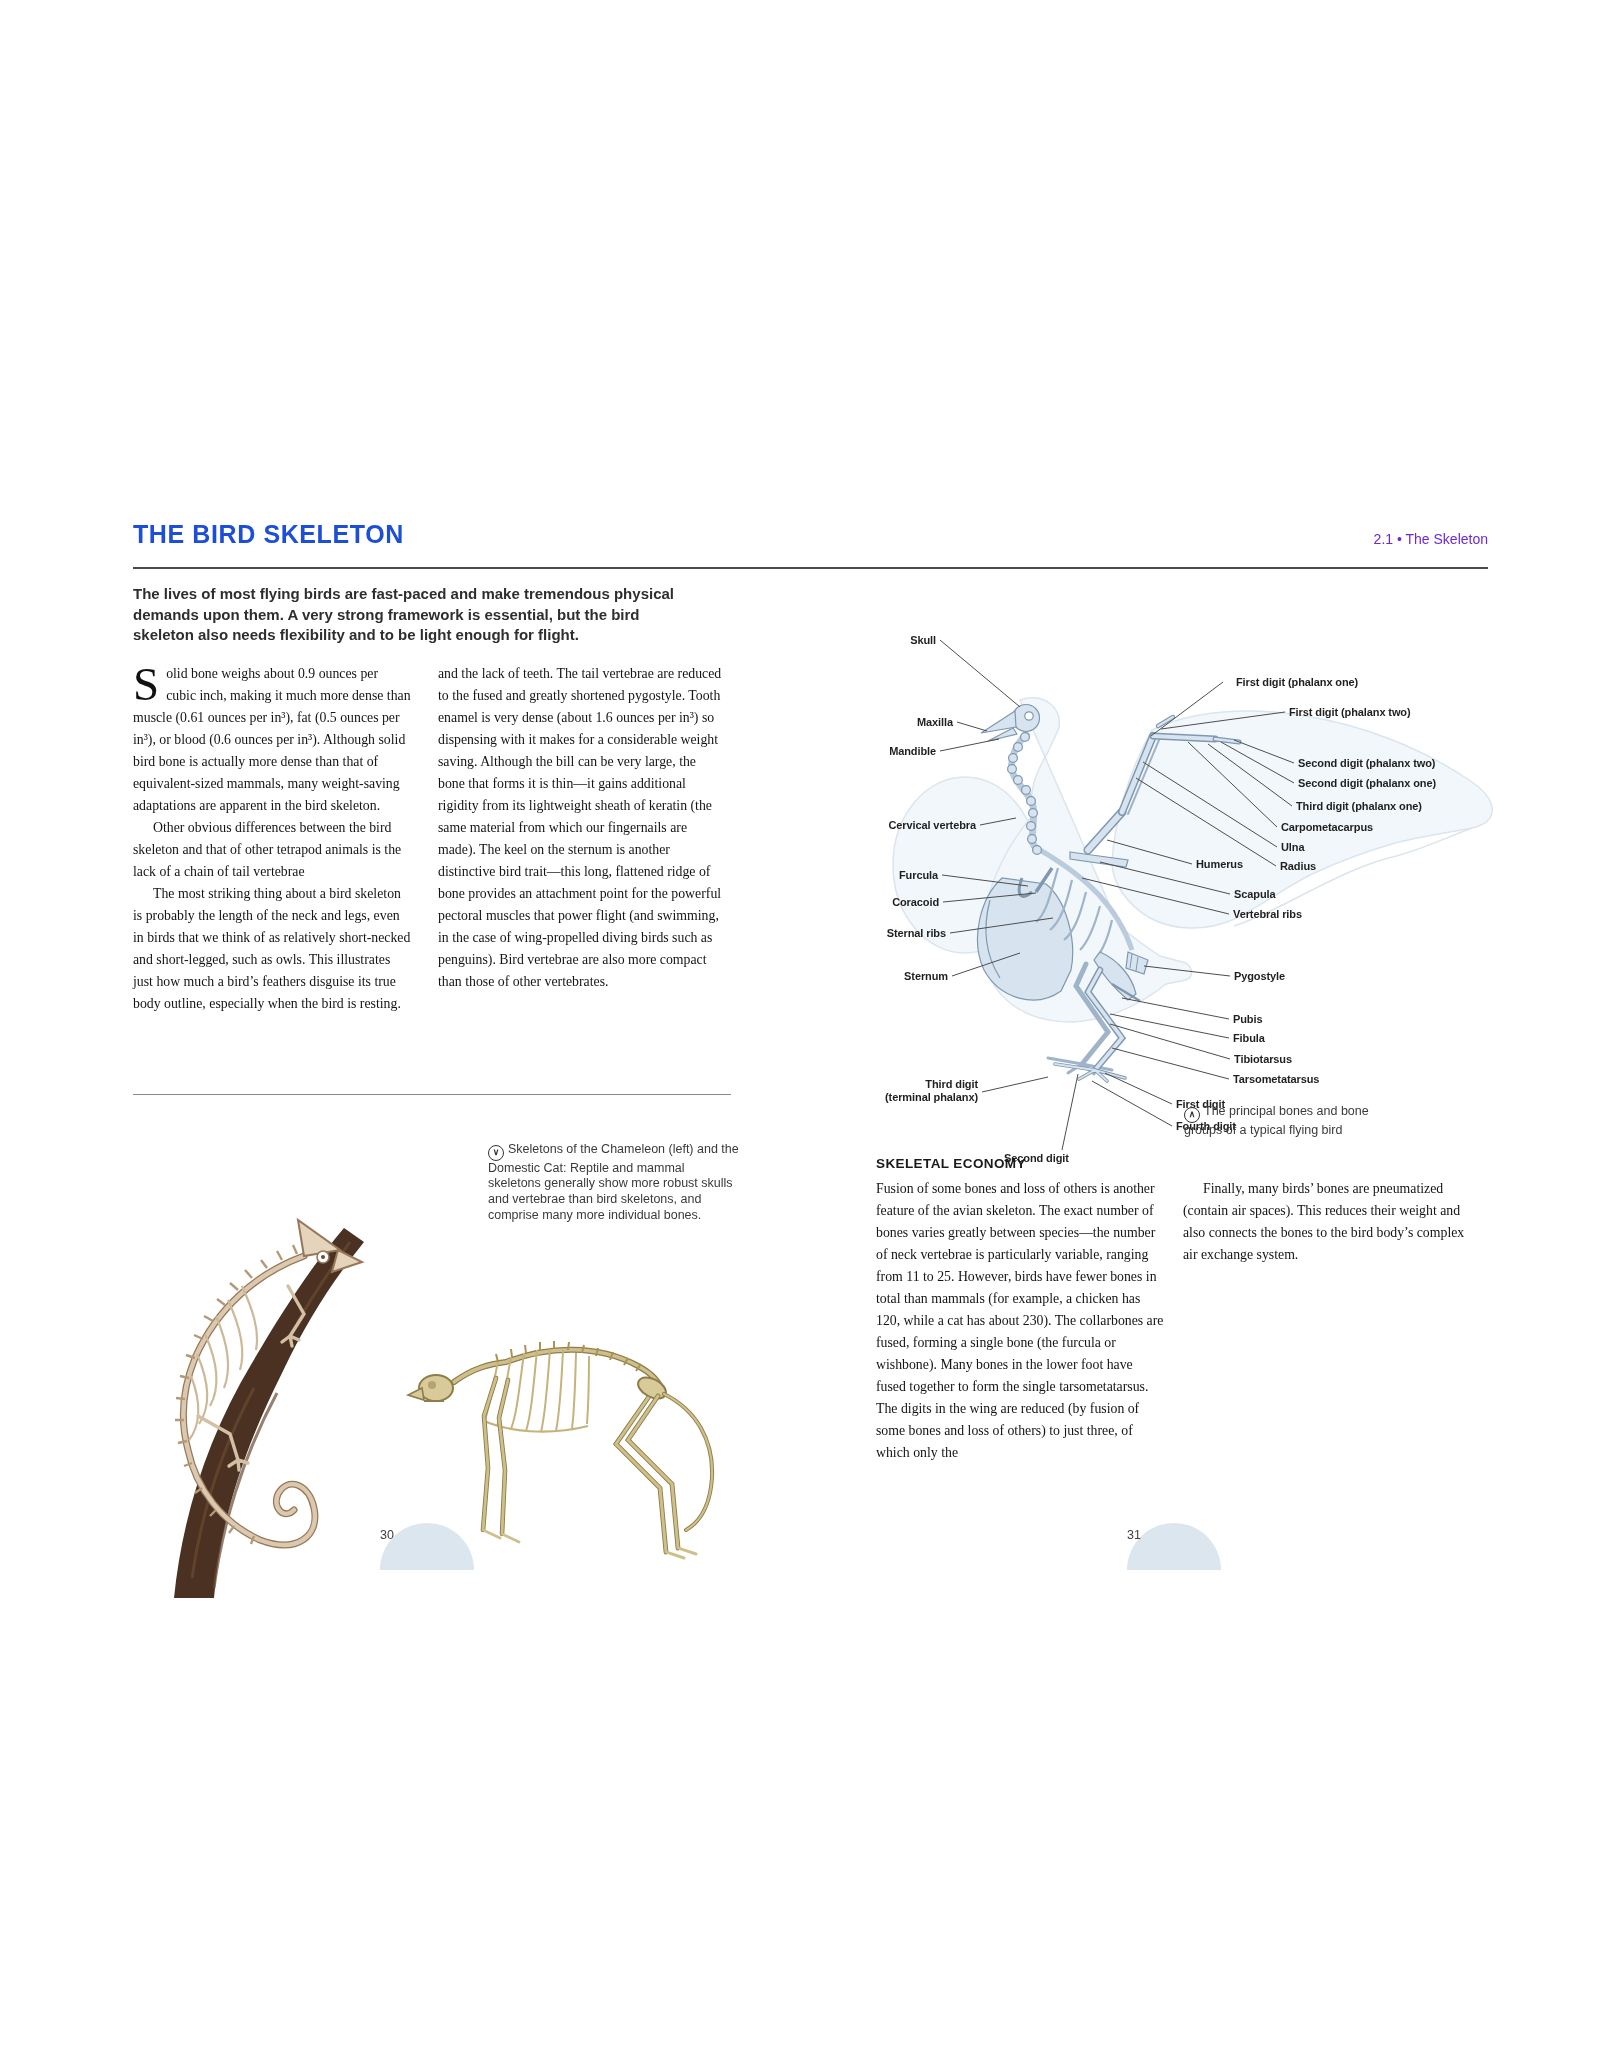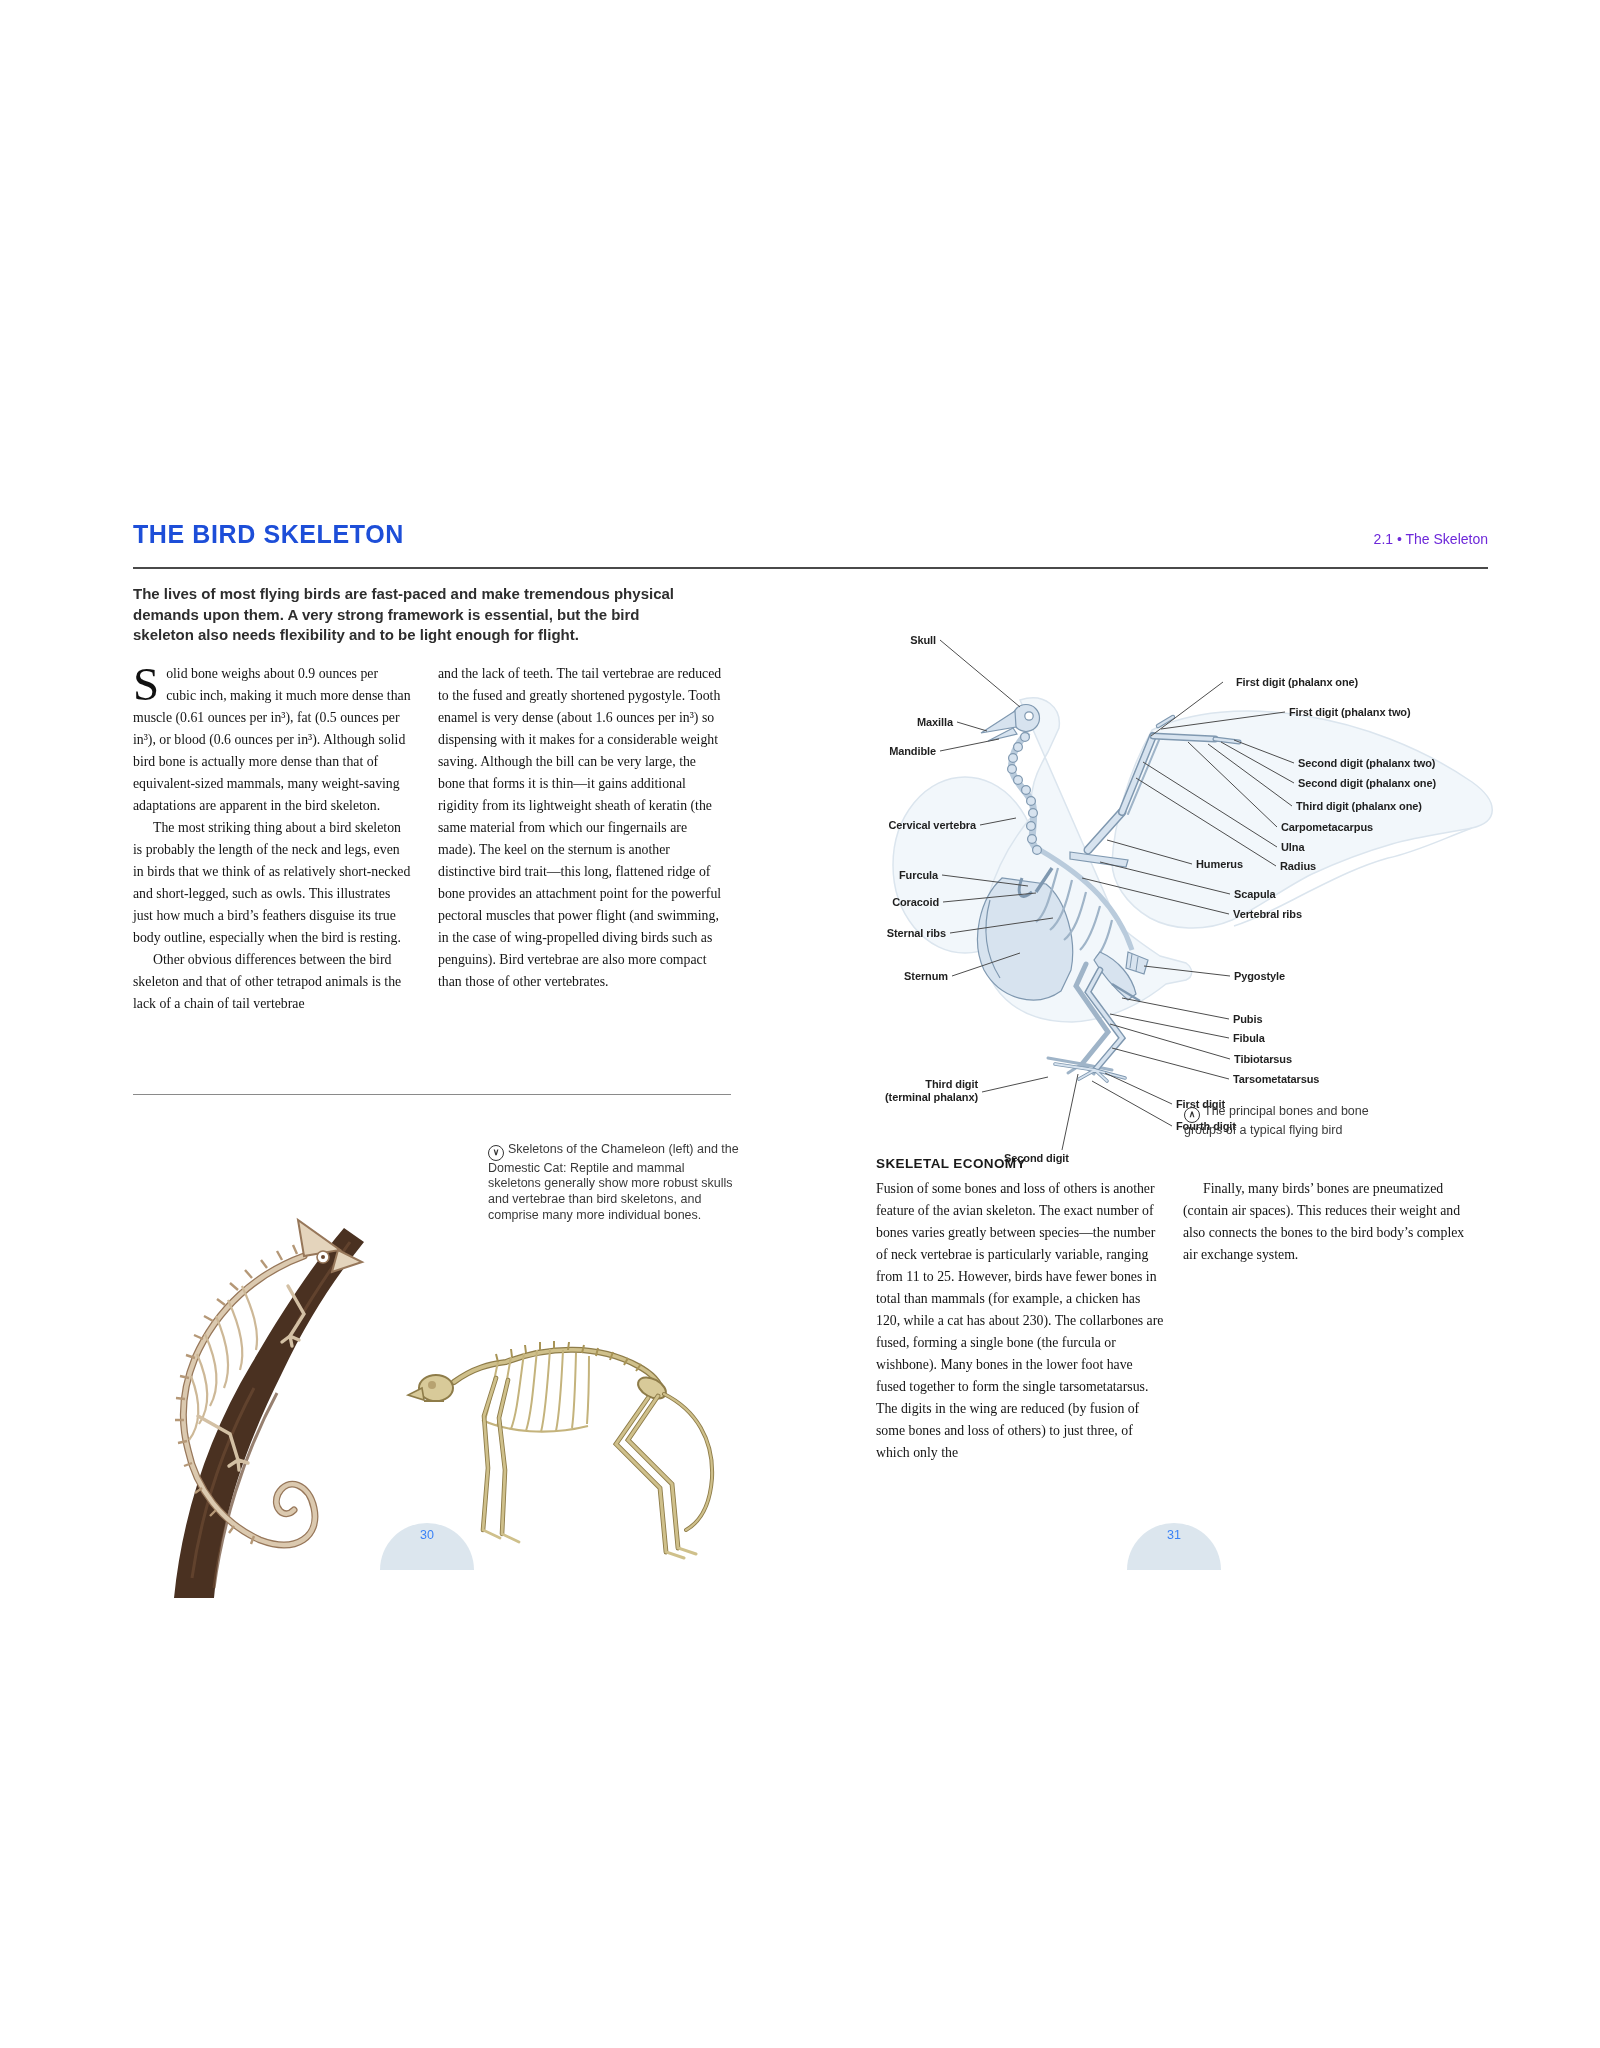--- a/index.html
+++ b/index.html
@@ -25,37 +25,37 @@
             margin-right:4px;vertical-align:-2px;font-weight:700;}
   
   .econ-head{font-size:13.5px;font-weight:700;letter-spacing:.4px;color:#1a1a1a;}
   
   .dlabel{position:absolute;font-size:11px;line-height:13px;color:#1f1f1f;letter-spacing:-.1px;white-space:nowrap;font-weight:bold;}
   .dl-right{text-align:right;}
   .dl-multi{white-space:pre-line;}
   
   .dome{position:absolute;width:94px;height:47px;background:#dce6ee;
         border-radius:94px 94px 0 0;}
-  .pagenum{position:absolute;width:94px;text-align:center;font-size:12.5px;color:#3b82f6;}
+  .pagenum{position:absolute;width:94px;font-size:12.5px;color:#404040;}
 </style>
 </head>
 <body>
 
 <div class="canvas">
 
   <div class="abs title" style="left:133px;top:520px;">THE BIRD SKELETON</div>
   <div class="abs running-head" style="right:112px;top:531px;width:300px;">2.1 • The Skeleton</div>
   <div class="abs rule-main" style="left:133px;top:567px;width:1355px;"></div>
 
   <div class="abs intro" style="left:133px;top:584px;width:558px;">The lives of most flying birds are fast-paced and make tremendous physical demands upon them. A very strong framework is essential, but the bird skeleton also needs flexibility and to be light enough for flight.</div>
 
   <div class="abs bodycol" style="left:133px;top:663px;width:278px;">
     <p><span class="dropcap">S</span><span>olid bone weighs about 0.9 ounces per cubic inch, making it much more dense than muscle (0.61 ounces per in³), fat (0.5 ounces per in³), or blood (0.6 ounces per in³). Although solid bird bone is actually more dense than that of equivalent-sized mammals, many weight-saving adaptations are apparent in the bird skeleton.</span></p>
+    <p class="indent">Other obvious differences between the bird skeleton and that of other tetrapod animals is the lack of a chain of tail vertebrae</p>
     <p class="indent">The most striking thing about a bird skeleton is probably the length of the neck and legs, even in birds that we think of as relatively short-necked and short-legged, such as owls. This illustrates just how much a bird’s feathers disguise its true body outline, especially when the bird is resting.</p>
-    <p class="indent">Other obvious differences between the bird skeleton and that of other tetrapod animals is the lack of a chain of tail vertebrae</p>
   </div>
   <div class="abs bodycol" style="left:438px;top:663px;width:284px;">
     <p>and the lack of teeth. The tail vertebrae are reduced to the fused and greatly shortened pygostyle. Tooth enamel is very dense (about 1.6 ounces per in³) so dispensing with it makes for a considerable weight saving. Although the bill can be very large, the bone that forms it is thin—it gains additional rigidity from its lightweight sheath of keratin (the same material from which our fingernails are made). The keel on the sternum is another distinctive bird trait—this long, flattened ridge of bone provides an attachment point for the powerful pectoral muscles that power flight (and swimming, in the case of wing-propelled diving birds such as penguins). Bird vertebrae are also more compact than those of other vertebrates.</p>
   </div>
 
   <div class="abs rule-sub" style="left:133px;top:1094px;width:598px;"></div>
 
   <div class="abs caption" style="left:488px;top:1142px;width:252px;">
     <span class="cap-icon">∨</span><span>Skeletons of the Chameleon (left) and the Domestic Cat: Reptile and mammal skeletons generally show more robust skulls and vertebrae than bird skeletons, and comprise many more individual bones.</span>
   </div>

